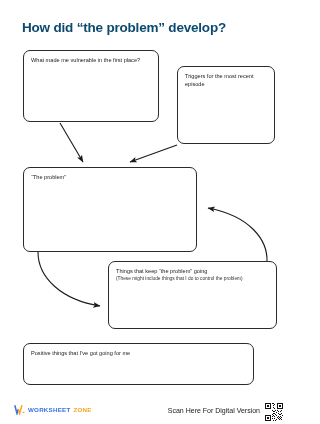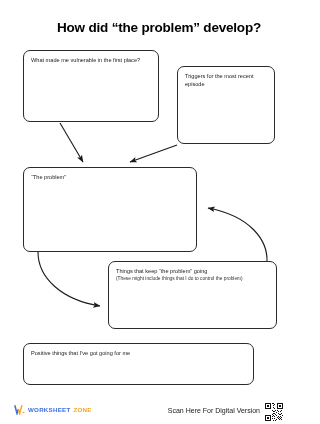--- a/index.html
+++ b/index.html
@@ -19,23 +19,22 @@
     position: absolute;
     inset: 0;
   }
   .page-title {
     position: absolute;
     left: 22px;
     top: 20px;
     font-size: 13.5px;
     font-weight: bold;
     letter-spacing: -0.2px;
-    color: #000000;
+    color: #0c4a6e;
     white-space: nowrap;
-    margin-left: 35px;
   }
   .box {
     position: absolute;
     box-sizing: border-box;
     background: #ffffff;
     border: 1.1px solid #2b2b2b;
     border-radius: 7px;
   }
   .box-text {
     position: absolute;

